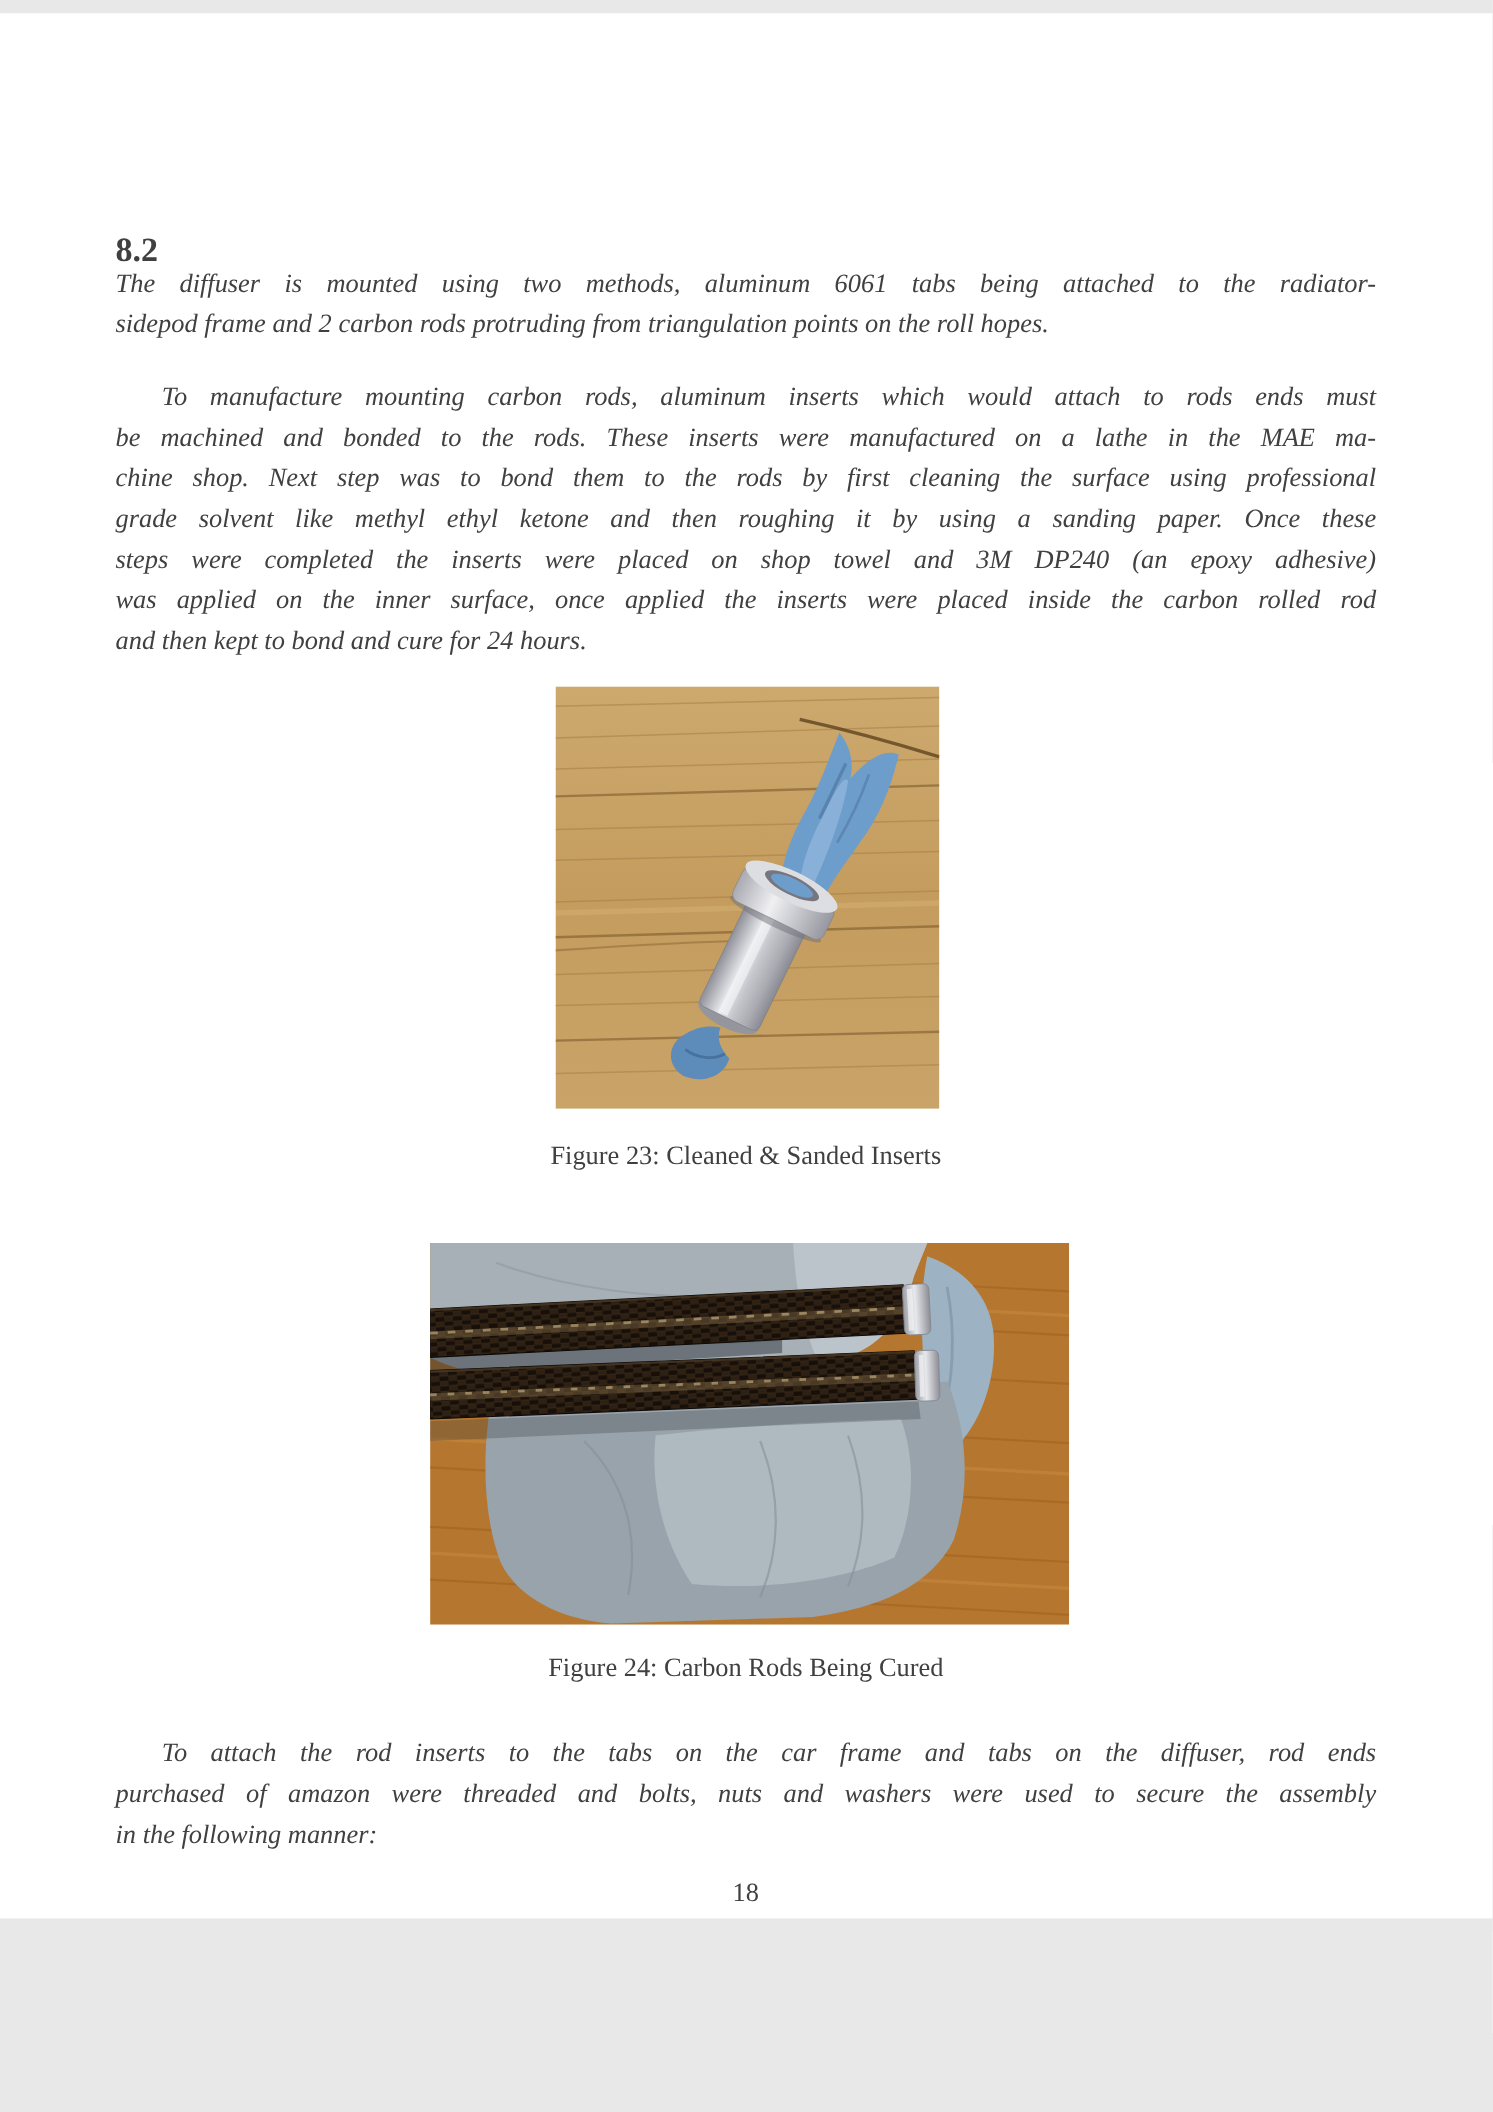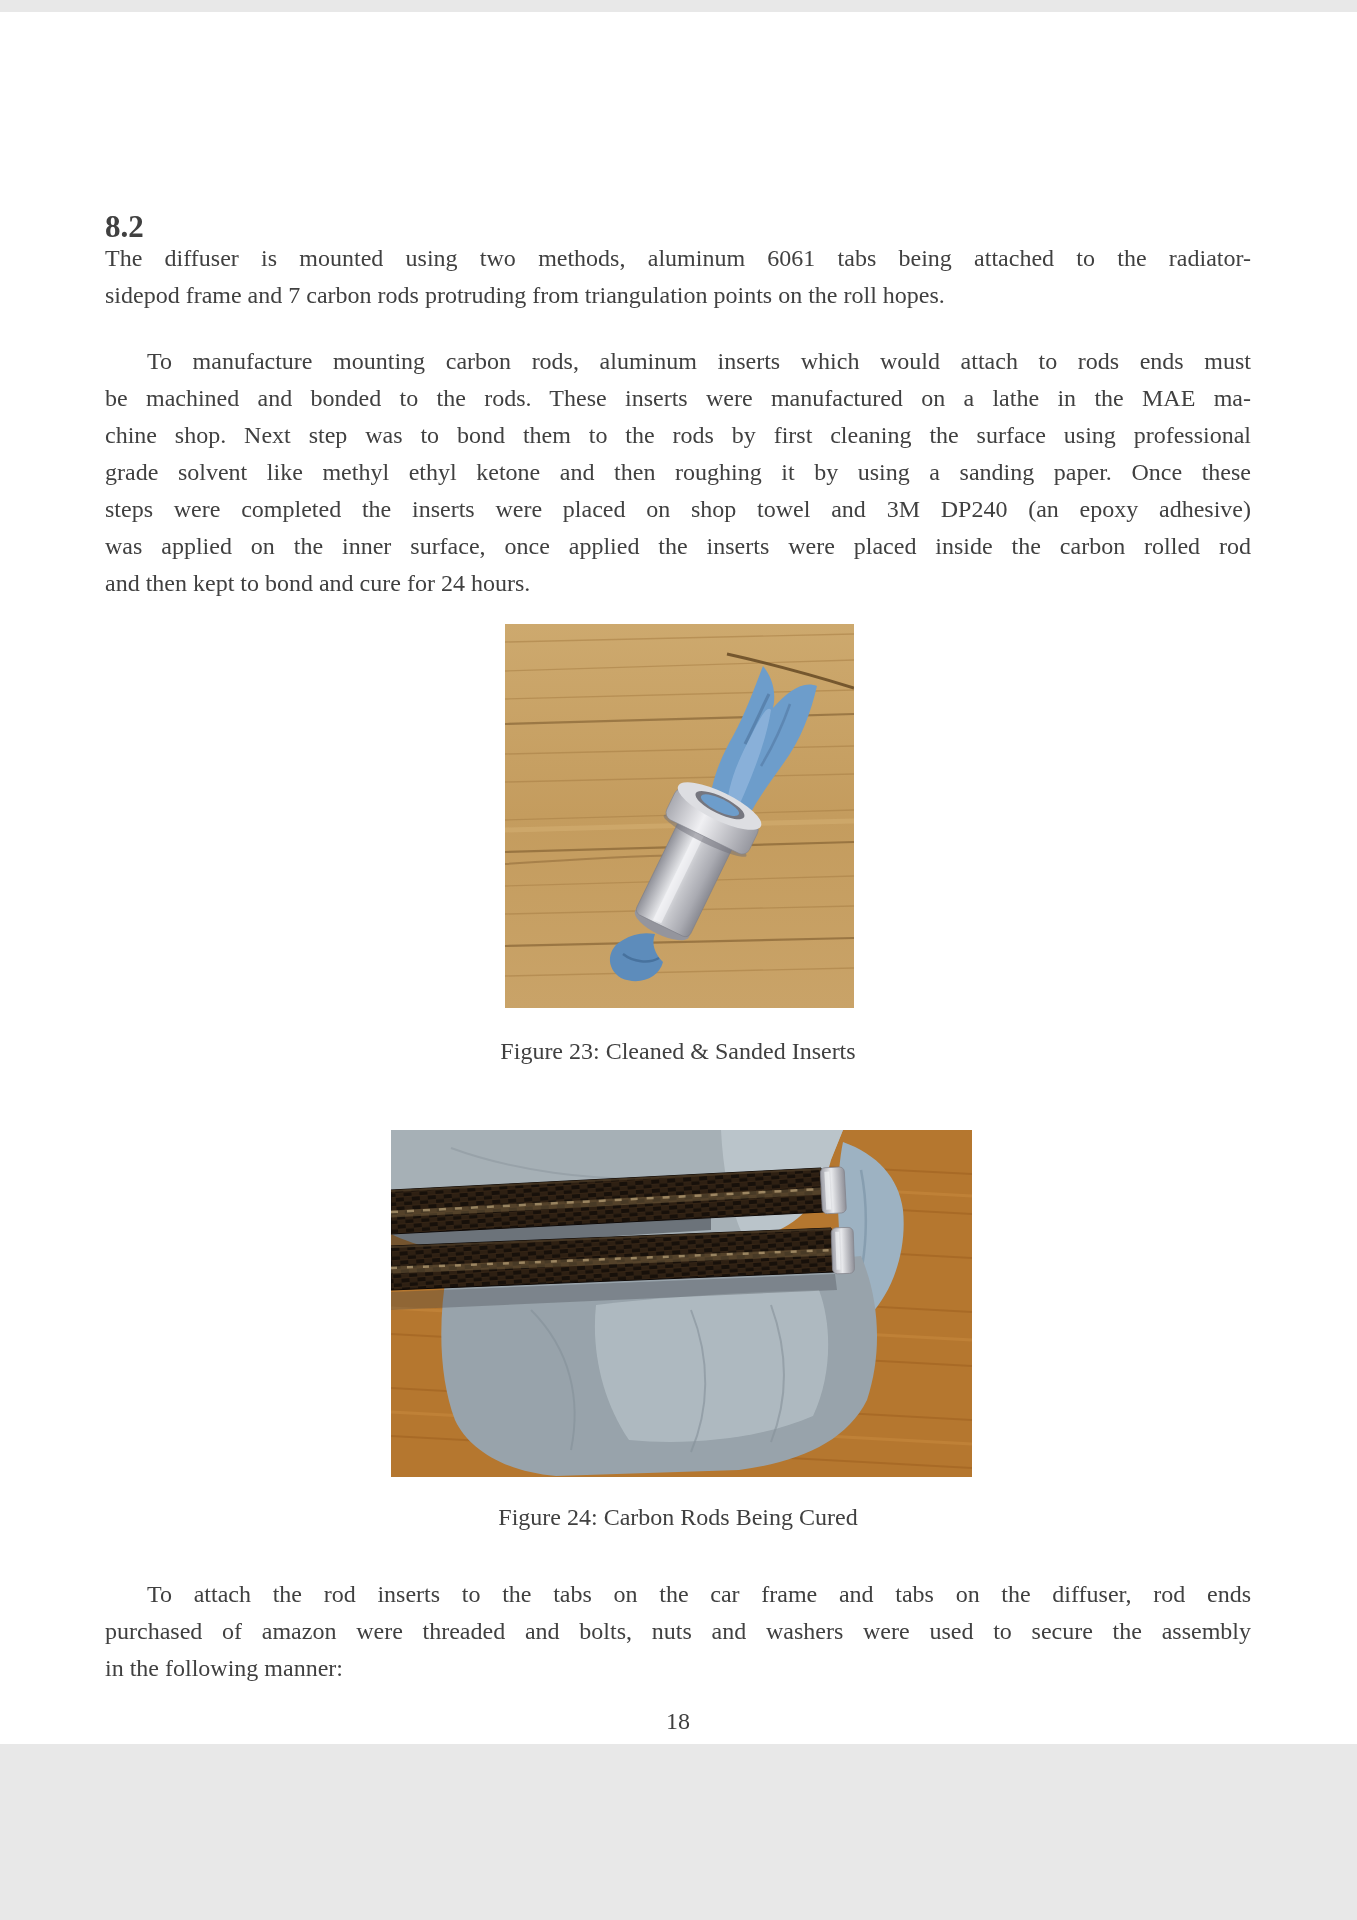--- a/index.html
+++ b/index.html
@@ -6,21 +6,21 @@
   .page{
     position:relative;width:1357px;height:1732px;background:#ffffff;
     color:#404040;font-family:"Liberation Serif","DejaVu Serif",serif;
     margin:12px auto;overflow:hidden;
   }
   .section-heading{
     position:absolute;left:105px;top:170px;width:1146px;
     font-size:31px;font-weight:bold;display:flex;gap:36px;line-height:38px;
   }
   .para{position:absolute;left:105px;width:1146px;font-size:24px;line-height:37px;}
-  .para .line{text-align:justify;text-align-last:justify;}
+  .para .line{text-align:justify;text-align-last:justify;font-style:italic;}
   .para .line.last{text-align-last:left;}
   .para .line.indent{text-indent:42px;}
   .p1{top:228px;}
   .p2{top:331px;}
   .p3{top:1564px;}
   .figure-photo{position:absolute;display:block;}
   .fig23{left:505px;top:612px;width:349px;height:384px;}
   .fig24{left:391px;top:1118px;width:581px;height:347px;}
   .caption{position:absolute;left:105px;width:1146px;text-align:center;font-size:24px;line-height:30px;}
   .cap23{top:1024px;}
@@ -31,21 +31,21 @@
 <body>
 
 <div class="page">
 
   <h2 class="section-heading">
     <span>8.2</span>
   </h2>
 
   <div class="para p1">
     <div class="line">The diffuser is mounted using two methods, aluminum 6061 tabs being attached to the radiator-</div>
-    <div class="line last">sidepod frame and 7 carbon rods protruding from triangulation points on the roll hopes.</div>
+    <div class="line last">sidepod frame and 2 carbon rods protruding from triangulation points on the roll hopes.</div>
   </div>
 
   <div class="para p2">
     <div class="line indent">To manufacture mounting carbon rods, aluminum inserts which would attach to rods ends must</div>
     <div class="line">be machined and bonded to the rods. These inserts were manufactured on a lathe in the MAE ma-</div>
     <div class="line">chine shop. Next step was to bond them to the rods by first cleaning the surface using professional</div>
     <div class="line">grade solvent like methyl ethyl ketone and then roughing it by using a sanding paper. Once these</div>
     <div class="line">steps were completed the inserts were placed on shop towel and 3M DP240 (an epoxy adhesive)</div>
     <div class="line">was applied on the inner surface, once applied the inserts were placed inside the carbon rolled rod</div>
     <div class="line last">and then kept to bond and cure for 24 hours.</div>

